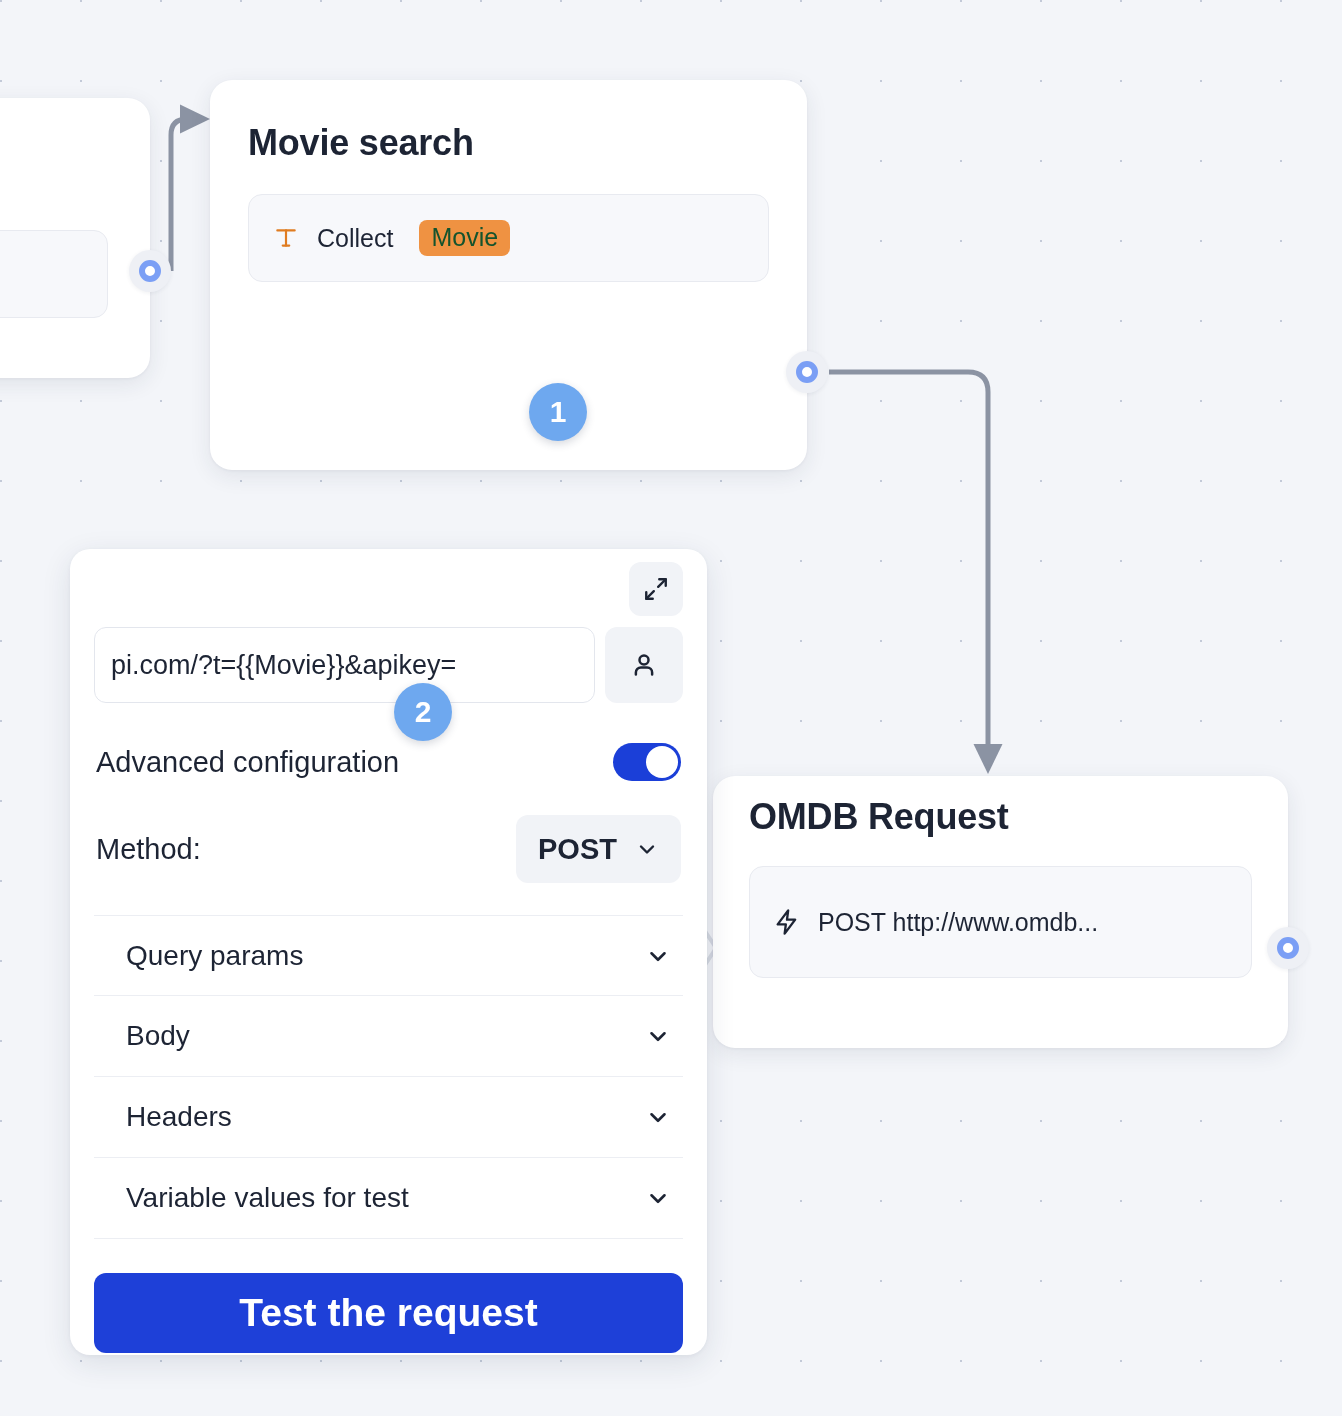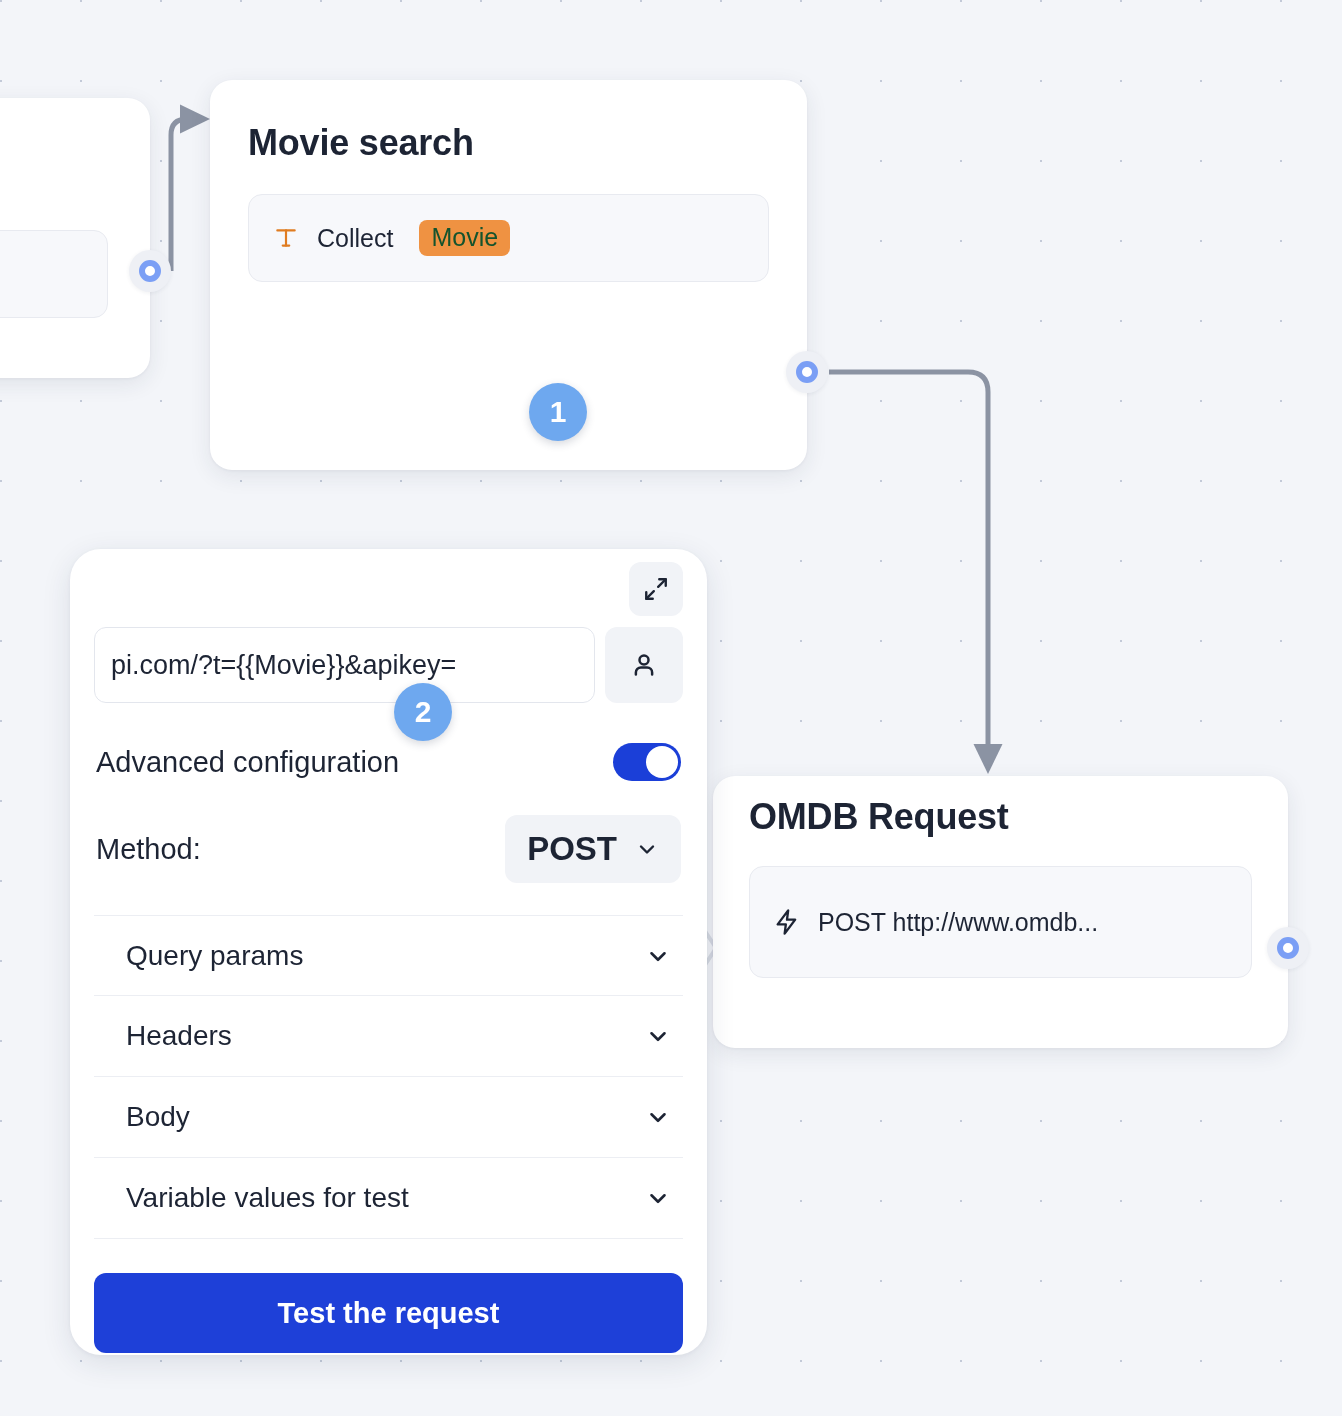--- a/index.html
+++ b/index.html
@@ -163,21 +163,21 @@
   #badge-2 { left: 394px; top: 683px; }
 
   
   #config-panel {
     position: absolute;
     left: 70px;
     top: 549px;
     width: 637px;
     height: 806px;
     background: #ffffff;
-    border-radius: 31px;
+    border-radius: 20px;
     box-shadow: 0 8px 30px rgba(31,42,70,0.11), 0 1px 4px rgba(31,42,70,0.05);
     z-index: 20;
     overflow: hidden;
     padding: 0 24px;
   }
 
   .expand-btn {
     position: absolute;
     right: 24px;
     top: 13px;
@@ -261,21 +261,21 @@
   .method-select {
     display: flex;
     align-items: center;
     gap: 18px;
     background: #f1f3f7;
     border: none;
     border-radius: 12px;
     height: 68px;
     padding: 0 22px;
     font-family: "Liberation Sans", sans-serif;
-    font-size: 33px;
+    font-size: 29px;
     font-weight: 700;
     color: #1d2434;
     cursor: pointer;
   }
 
   .accordion { margin-top: 32px; }
   .acc-item {
     display: flex;
     align-items: center;
     justify-content: space-between;
@@ -290,21 +290,21 @@
   .test-btn {
     display: block;
     width: 100%;
     margin-top: 34px;
     height: 80px;
     background: #1e40d8;
     color: #ffffff;
     border: none;
     border-radius: 12px;
     font-family: "Liberation Sans", sans-serif;
-    font-size: 29px;
+    font-size: 39px;
     font-weight: 700;
     cursor: pointer;
   }
 
   .chev { display: block; }
 </style>
 </head>
 <body>
 
 <div class="canvas">
@@ -398,27 +398,27 @@
     </div>
 
     <div class="accordion">
       <div class="acc-item">
         <span class="acc-label">Query params</span>
         <svg class="chev" width="26" height="26" viewBox="0 0 24 24" fill="none" stroke="#1d2434" stroke-width="2.4" stroke-linecap="round" stroke-linejoin="round">
           <path d="M6 9.5 12 15.5 18 9.5"></path>
         </svg>
       </div>
       <div class="acc-item">
-        <span class="acc-label">Headers</span>
+        <span class="acc-label">Body</span>
         <svg class="chev" width="26" height="26" viewBox="0 0 24 24" fill="none" stroke="#1d2434" stroke-width="2.4" stroke-linecap="round" stroke-linejoin="round">
           <path d="M6 9.5 12 15.5 18 9.5"></path>
         </svg>
       </div>
       <div class="acc-item">
-        <span class="acc-label">Body</span>
+        <span class="acc-label">Headers</span>
         <svg class="chev" width="26" height="26" viewBox="0 0 24 24" fill="none" stroke="#1d2434" stroke-width="2.4" stroke-linecap="round" stroke-linejoin="round">
           <path d="M6 9.5 12 15.5 18 9.5"></path>
         </svg>
       </div>
       <div class="acc-item">
         <span class="acc-label">Variable values for test</span>
         <svg class="chev" width="26" height="26" viewBox="0 0 24 24" fill="none" stroke="#1d2434" stroke-width="2.4" stroke-linecap="round" stroke-linejoin="round">
           <path d="M6 9.5 12 15.5 18 9.5"></path>
         </svg>
       </div>

